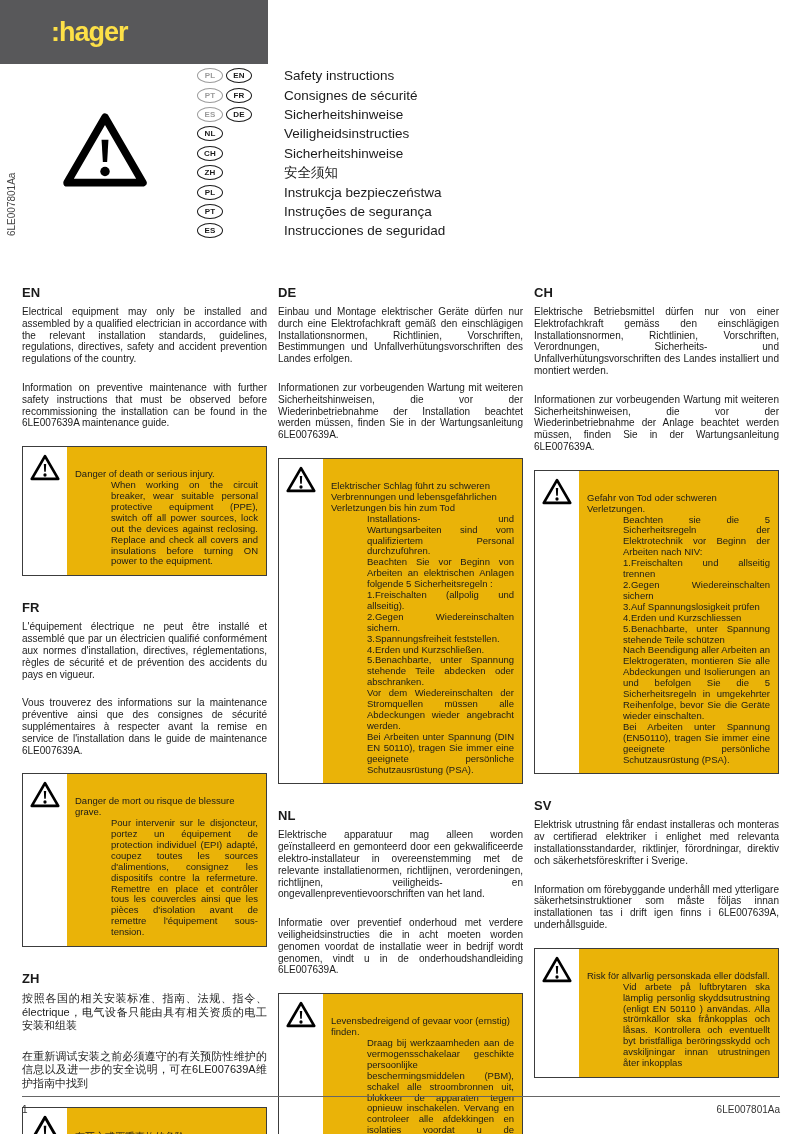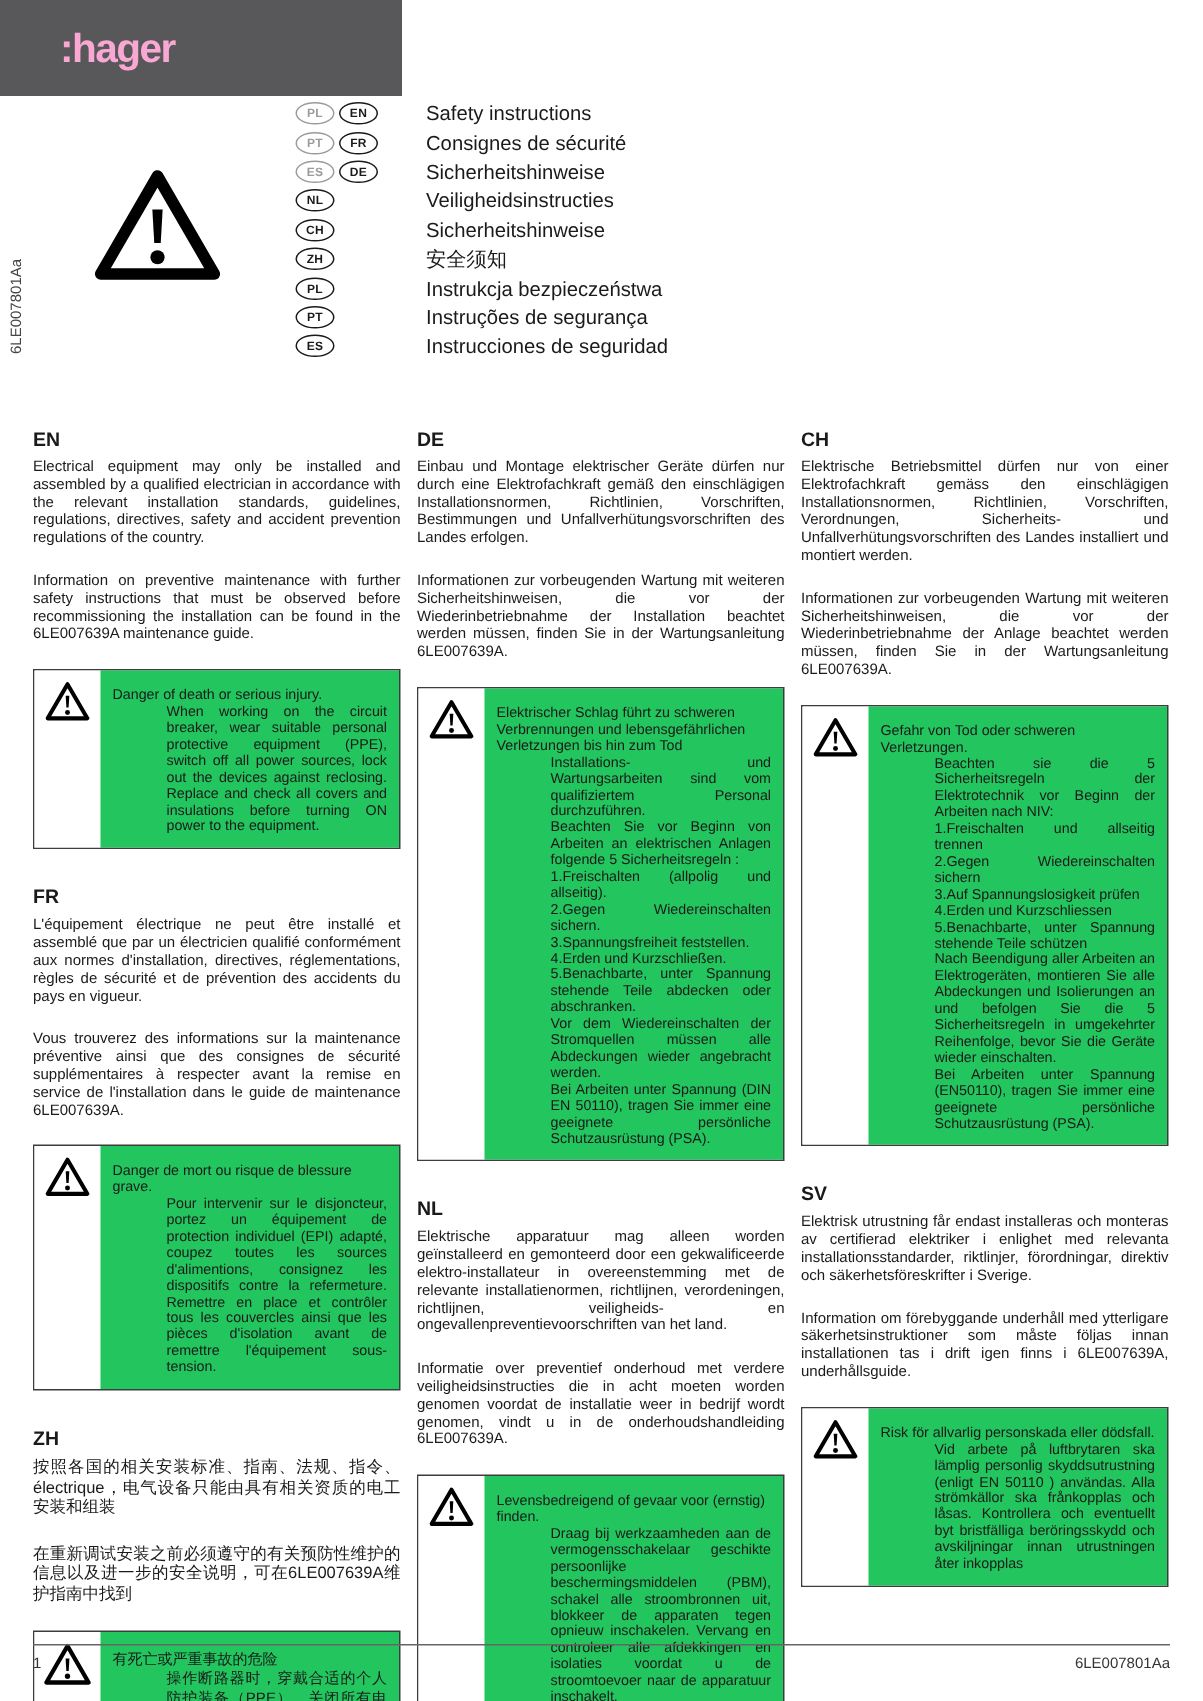--- a/index.html
+++ b/index.html
@@ -2,21 +2,21 @@
 <html><head>
 <meta charset="utf-8">
 <style>
   html,body{margin:0;padding:0;background:#fff;}
   .page{position:relative;width:802px;height:1134px;background:#fff;overflow:hidden;
         font-family:"Liberation Sans","DejaVu Sans",sans-serif;color:#1a1a1a;}
 
   
   .brandbox{position:absolute;left:0;top:0;width:268px;height:64px;background:#58585a;
             display:flex;align-items:center;}
-  .logo{color:#f9a8d4;font-weight:bold;font-size:27px;letter-spacing:-1px;padding-left:40px;}
+  .logo{color:#fde047;font-weight:bold;font-size:27px;letter-spacing:-1px;padding-left:51px;}
 
   .side-code{position:absolute;left:6px;top:236px;transform:rotate(-90deg);
              transform-origin:left top;white-space:nowrap;font-size:10px;color:#444;}
 
   .big-triangle{position:absolute;left:62px;top:111px;}
 
   
   .titles{position:absolute;left:197px;top:66px;}
   .title-row{display:flex;align-items:center;height:19.4px;}
   .badge-cell{width:60px;display:flex;gap:3px;}
@@ -28,21 +28,21 @@
 
   
   .columns{position:absolute;left:22px;top:285px;width:758px;display:flex;gap:11px;}
   .col{width:245px;flex:0 0 245px;}
   .lang-h{font-size:13px;font-weight:bold;margin:0 0 6px 0;}
   .para{font-size:10px;line-height:11.8px;text-align:justify;margin:0 0 17px 0;}
   .cjk .para{font-size:11px;line-height:13.5px;}
   .warning{display:flex;border:1px solid #3c3c3c;margin:0 0 24px 0;}
   .w-icon{width:44px;background:#fff;display:flex;justify-content:center;
           padding-top:7px;flex:0 0 44px;}
-  .w-text{flex:1;background:#22c55e;padding:12px 8px 8px 8px;font-size:9.5px;
+  .w-text{flex:1;background:#eab308;padding:22px 8px 8px 8px;font-size:9.5px;
           line-height:10.9px;}
   .cjk .w-text{font-size:10px;line-height:13px;}
   .w-title{white-space:pre-line;}
   .w-body{white-space:pre-line;text-align:justify;margin-left:36px;}
   .section{margin-bottom:4px;}
 
   
   .footer{position:absolute;left:22px;right:22px;top:1096px;border-top:1px solid #666;
           display:flex;justify-content:space-between;padding-top:7px;font-size:10px;color:#333;}
 </style>

